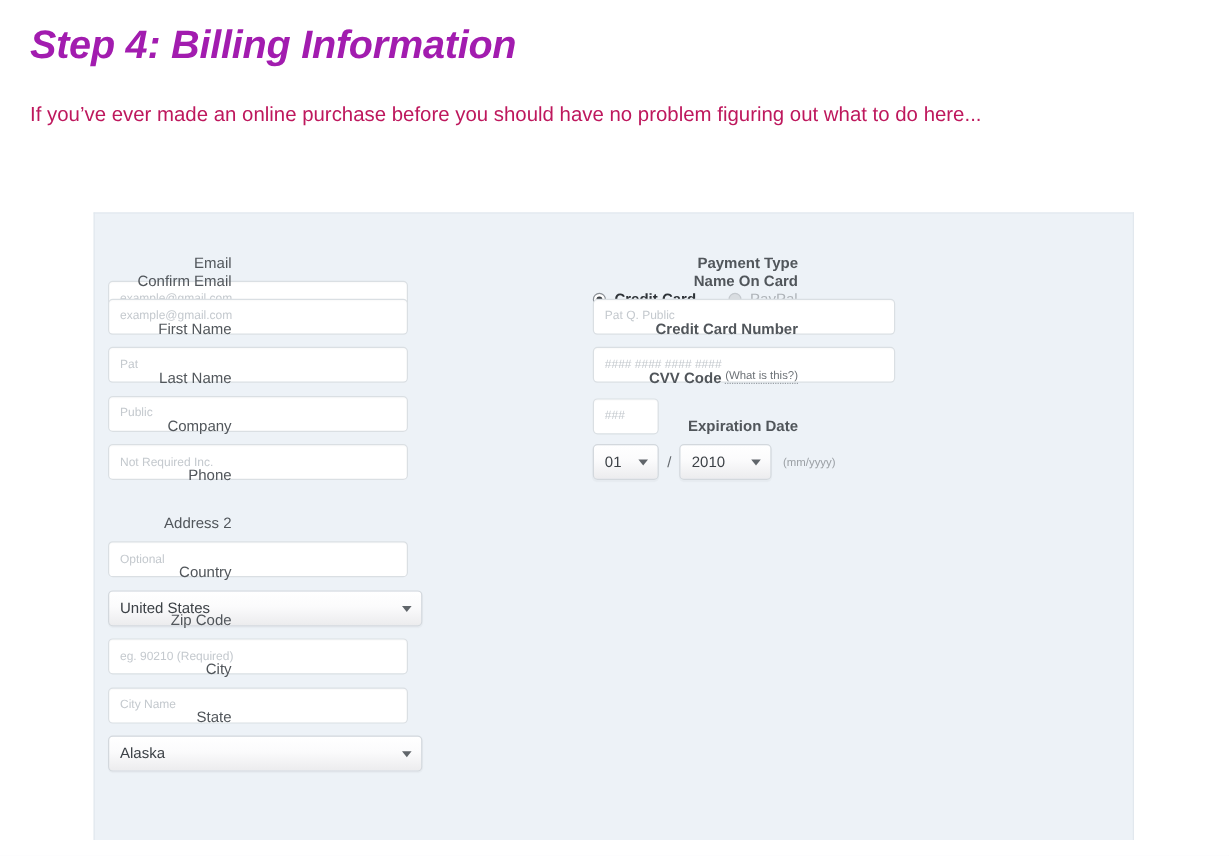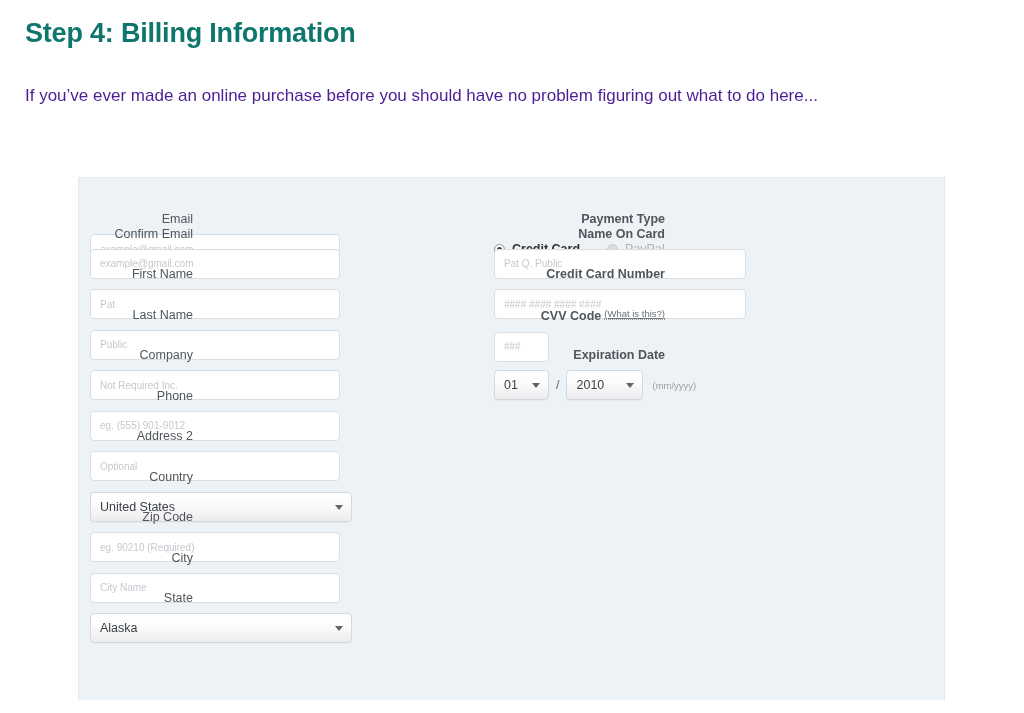--- a/index.html
+++ b/index.html
@@ -20,34 +20,35 @@
     width: 1024px;
     height: 713px;
     background: #ffffff;
   }
 
   
   .heading {
     position: absolute;
     left: 25px;
     top: 18px;
-    font-size: 27px;
+    font-size: 33px;
     font-weight: bold;
-    color: #0f766e;
+    color: #a21caf;
     letter-spacing: -0.2px;
     white-space: nowrap;
+    font-style: italic;
   }
   .intro {
     position: absolute;
     left: 25px;
     top: 79px;
     width: 975px;
     font-size: 17px;
     line-height: 33px;
-    color: #4c1d95;
+    color: #be185d;
   }
 
   
   .billing-panel {
     position: absolute;
     left: 78px;
     top: 177px;
     width: 867px;
     height: 523px;
     background: #edf2f7;
@@ -185,21 +186,20 @@
     line-height: 30px;
     white-space: nowrap;
   }
   .cvv-help {
     font-size: 9.5px;
     color: #6c7176;
     border-bottom: 1px dotted #9aa0a6;
     margin-left: 3px;
     position: relative;
     top: -3px;
-    text-decoration: underline;
   }
 
   .date-sep {
     font-size: 12.5px;
     color: #63686d;
     margin: 0 7px;
   }
   .date-hint {
     font-size: 9.5px;
     color: #9ba0a5;
@@ -248,23 +248,20 @@
 
       <div class="row">
         <div class="field-label">Company</div>
         <div class="control-area">
           <input class="text-input w-left" type="text" placeholder="Not Required Inc." style="">
         </div>
       </div>
 
       <div class="row">
         <div class="field-label">Phone</div>
-        <div class="control-area">
-          <input class="text-input w-left" type="text" placeholder="eg. (555) 901-9012" style="">
-        </div>
       </div>
 
 
       <div class="row">
         <div class="field-label">Address 2</div>
         <div class="control-area">
           <input class="text-input w-left" type="text" placeholder="Optional" style="">
         </div>
       </div>
 

